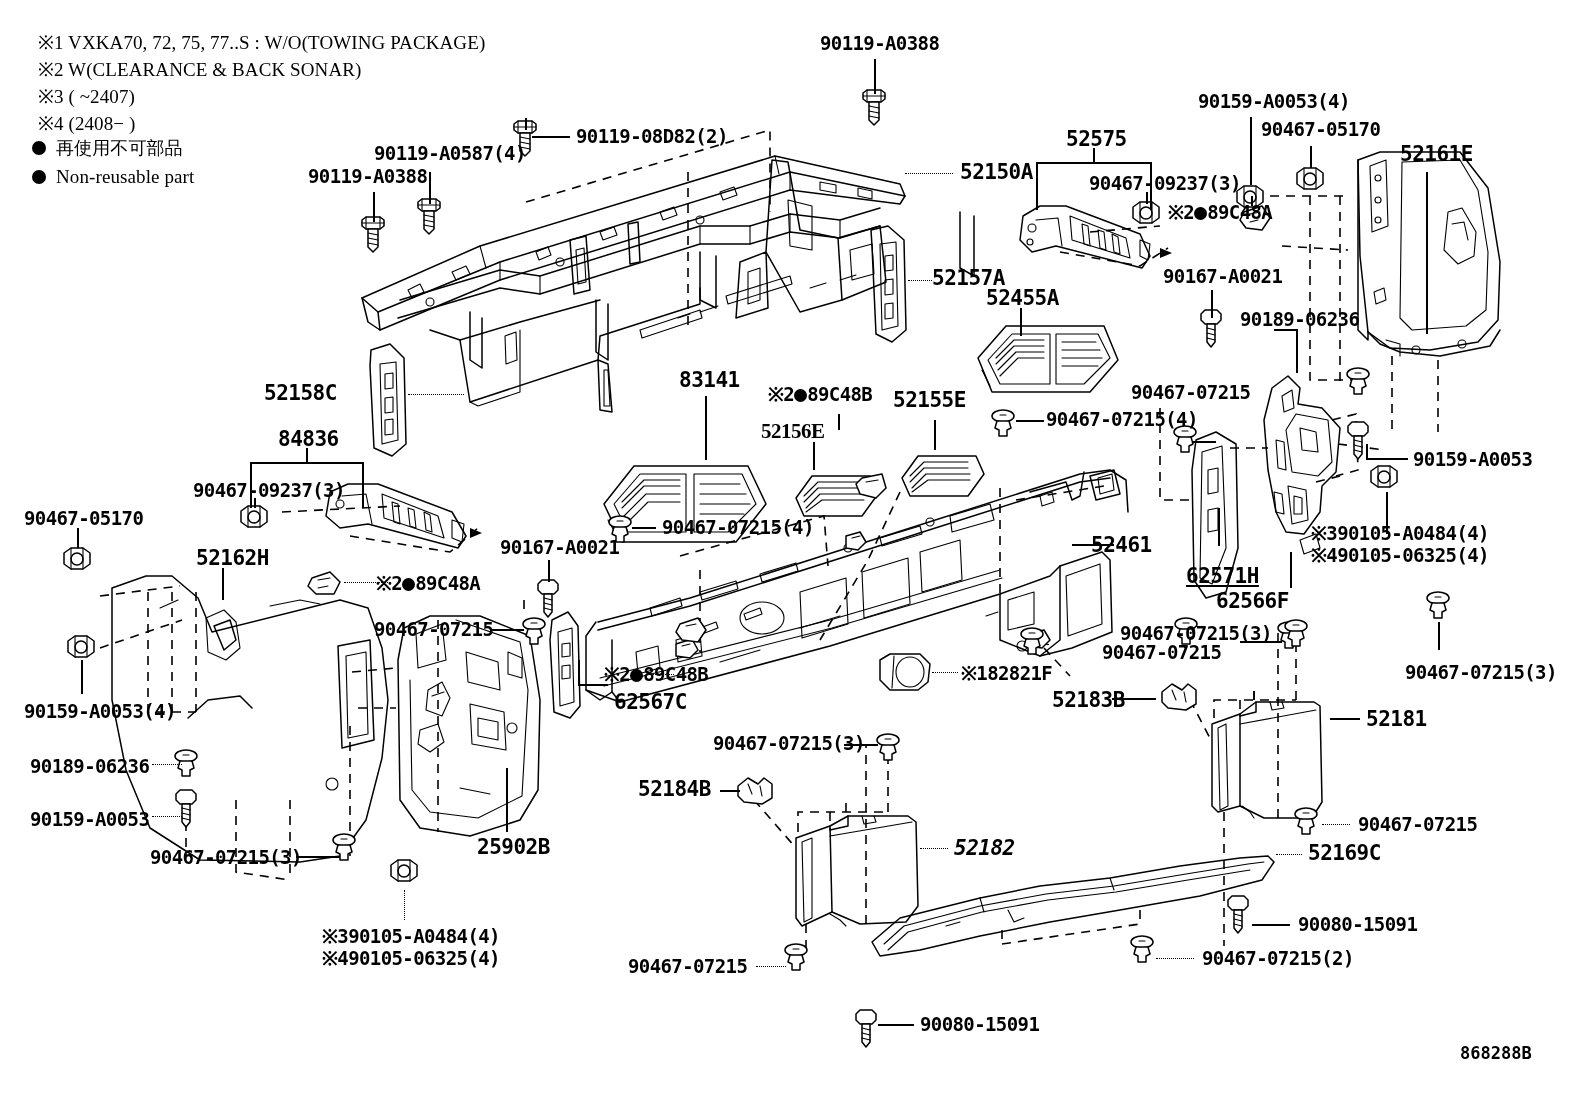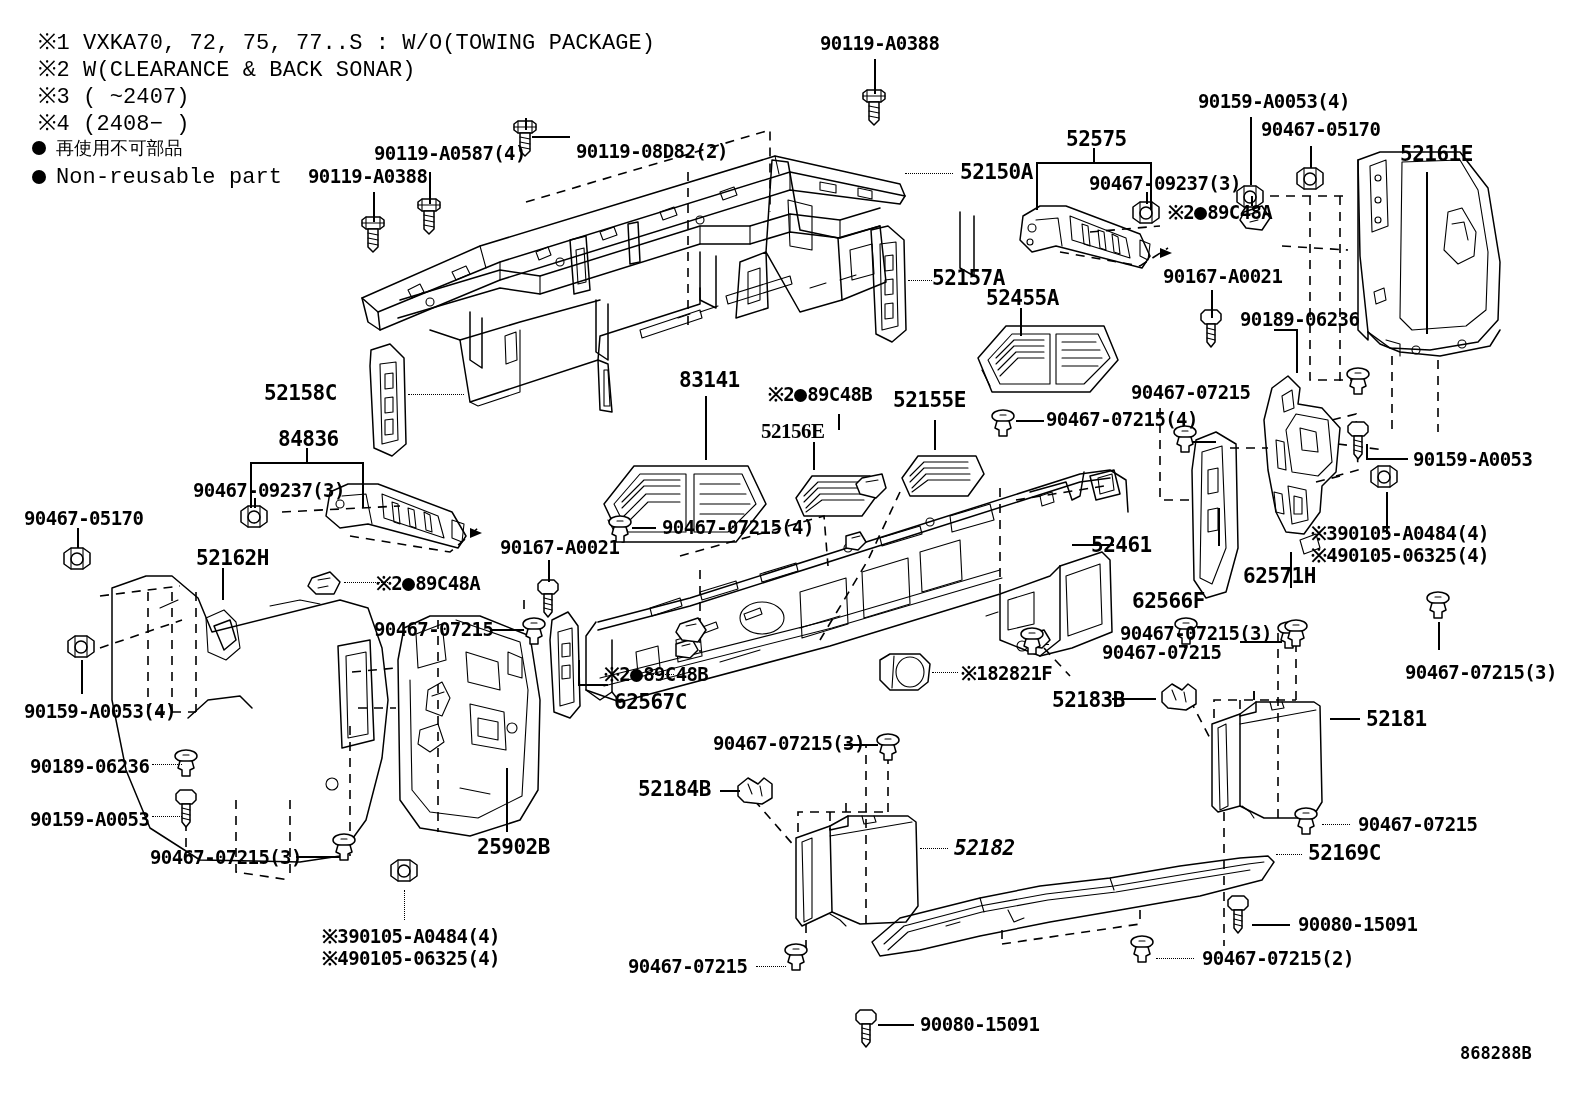--- a/index.html
+++ b/index.html
@@ -15,22 +15,22 @@
     position:absolute;
     font-family:"DejaVu Sans Mono", monospace;
     font-weight:700;
     font-size:19px;
     letter-spacing:-0.6px;
     white-space:nowrap;
     line-height:1;
   }
   .hdr{
     position:absolute;
-    font-family:Liberation Mono, monospace;
-    font-size:22px;
+    font-family:Liberation Serif, serif;
+    font-size:19px;
     white-space:nowrap;
     line-height:1;
     letter-spacing:0.1px;
   }
   .hdr.cjk{font-family:"DejaVu Sans", sans-serif;font-size:18px;}
   .bigpart{
     position:absolute;
     font-family:"DejaVu Sans Mono", monospace;
     font-weight:700;
     font-size:21px;
@@ -648,21 +648,21 @@
   <div class="hdr" style="left:38px;top:114px;">※4 (2408−      )</div>
 
   <div class="bulletrow hdr cjk" style="left:32px;top:139px;">
     <span class="dot"></span><span>再使用不可部品</span>
   </div>
   <div class="bulletrow hdr" style="left:32px;top:167px;">
     <span class="dot"></span><span>Non-reusable part</span>
   </div>
 
   <div class="lbl" style="left:820px;top:34px;">90119-A0388</div>
-  <div class="lbl" style="left:576px;top:142px;">90119-08D82(2)</div>
+  <div class="lbl" style="left:576px;top:127px;">90119-08D82(2)</div>
   <div class="lbl" style="left:374px;top:144px;">90119-A0587(4)</div>
   <div class="lbl" style="left:308px;top:167px;">90119-A0388</div>
 
   <div class="bigpart" style="left:960px;top:162px;">52150A</div>
   <div class="bigpart" style="left:1066px;top:129px;">52575</div>
   <div class="lbl" style="left:1089px;top:174px;">90467-09237(3)</div>
 
   <div class="lbl" style="left:1168px;top:203px;white-space:nowrap;">
     <span>※2</span><span class="dot"></span><span>89C48A</span>
   </div>
@@ -717,22 +717,22 @@
   <div class="lbl" style="left:322px;top:949px;white-space:nowrap;">
     <span>※4</span><span>90105-06325(4)</span>
   </div>
 
   <div class="lbl" style="left:1311px;top:524px;white-space:nowrap;">
     <span>※3</span><span>90105-A0484(4)</span>
   </div>
   <div class="lbl" style="left:1311px;top:546px;white-space:nowrap;">
     <span>※4</span><span>90105-06325(4)</span>
   </div>
-  <div class="bigpart" style="left:1243px;top:566px;">62571H</div>
-  <div class="bigpart" style="left:1132px;top:591px;text-align:right;">62566F</div>
+  <div class="bigpart" style="left:1186px;top:566px;text-decoration:underline;">62571H</div>
+  <div class="bigpart" style="left:1216px;top:591px;text-align:right;">62566F</div>
   <div class="lbl" style="left:1120px;top:624px;">90467-07215(3)</div>
   <div class="lbl" style="left:1102px;top:643px;">90467-07215</div>
   <div class="lbl" style="left:1405px;top:663px;">90467-07215(3)</div>
 
   <div class="bigpart" style="left:1052px;top:690px;">52183B</div>
   <div class="bigpart" style="left:1366px;top:709px;">52181</div>
   <div class="lbl" style="left:1358px;top:815px;">90467-07215</div>
   <div class="bigpart" style="left:1308px;top:843px;">52169C</div>
   <div class="lbl" style="left:1298px;top:915px;">90080-15091</div>
   <div class="lbl" style="left:1202px;top:949px;">90467-07215(2)</div>

